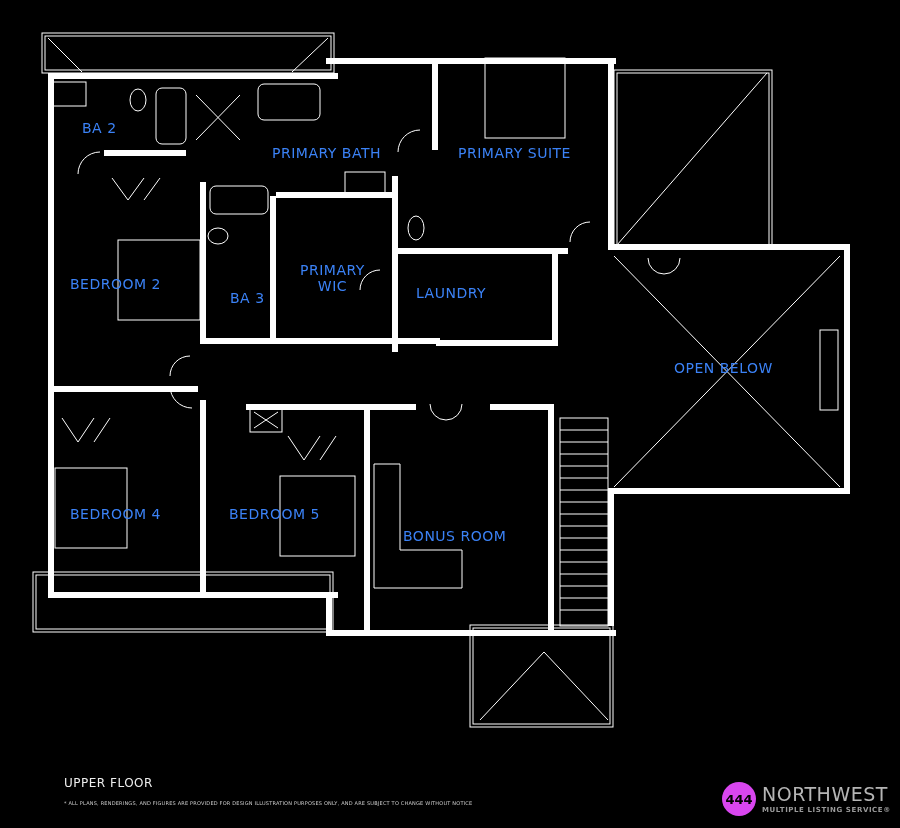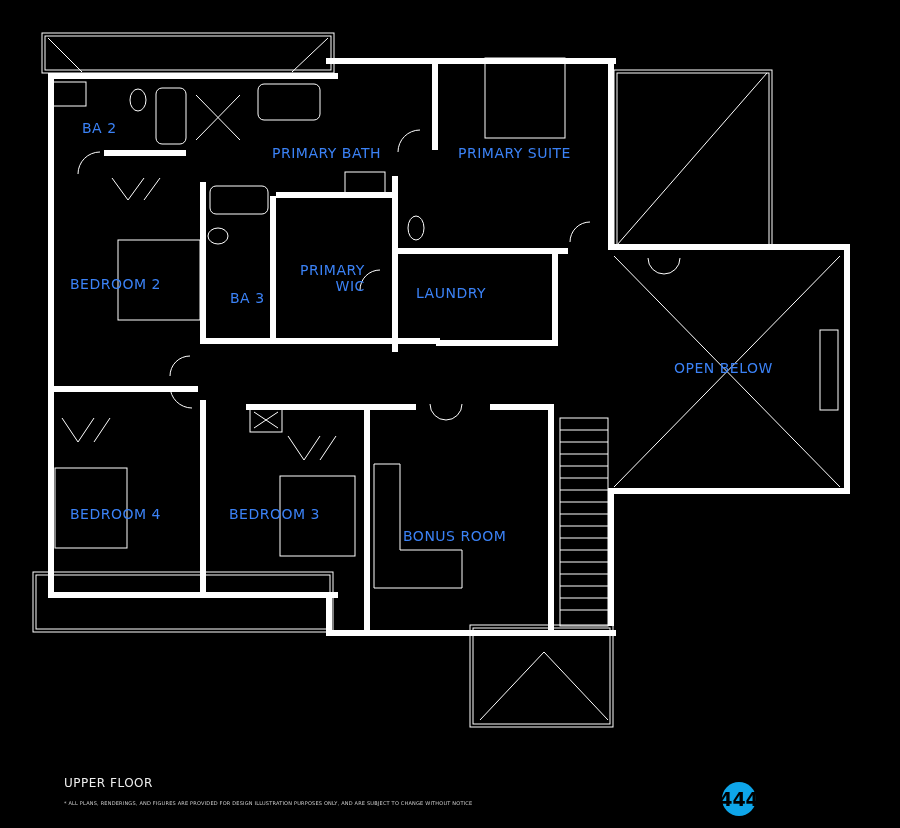--- a/index.html
+++ b/index.html
@@ -2,21 +2,21 @@
 <html><head>
 <meta charset="utf-8">
 <style>
   html, body { margin:0; padding:0; background:#000; }
   body { width:900px; height:828px; position:relative; overflow:hidden; font-family:"DejaVu Sans", sans-serif; color:#fff; }
   #plan { position:absolute; left:0; top:0; width:900px; height:828px; }
   .room-label { position:absolute; color:#3b82f6; font-family:"DejaVu Sans", sans-serif; font-size:14px; letter-spacing:0.5px; white-space:nowrap; text-align:center; line-height:1.15; }
   .title { position:absolute; left:64px; top:776px; font-size:12px; letter-spacing:0.5px; color:#eee; }
   .disclaimer { position:absolute; left:64px; top:800px; font-size:5px; color:#ccc; letter-spacing:0.2px; white-space:nowrap; }
   .logo { position:absolute; left:722px; top:782px; display:flex; align-items:center; gap:6px; color:#aaa; }
-  .logo-circle { width:34px; height:34px; border-radius:50%; background:#0ea5e9; display:flex; align-items:center; justify-content:center; color:#000; font-weight:bold; font-size:19px; }
+  .logo-circle { width:34px; height:34px; border-radius:50%; background:#d946ef; display:flex; align-items:center; justify-content:center; color:#000; font-weight:bold; font-size:13px; }
   .logo-text { display:flex; flex-direction:column; }
   .logo-main { font-size:19px; letter-spacing:0.5px; color:#b5b5b5; line-height:1; }
   .logo-sub { font-size:7px; font-weight:bold; letter-spacing:0.6px; color:#9a9a9a; margin-top:2px; }
 </style>
 </head>
 <body>
 
 <svg id="plan" viewBox="0 0 900 828" xmlns="http://www.w3.org/2000/svg">
   <g fill="none" stroke="#fff" stroke-width="1">
 
@@ -126,28 +126,32 @@
     <rect x="276" y="192" width="120" height="6"></rect>
     <rect x="392" y="176" width="6" height="176"></rect>
   </g>
 </svg>
 
 <div class="room-label" style="left:82px;top:120px;">BA 2</div>
 <div class="room-label" style="left:272px;top:145px;">PRIMARY BATH</div>
 <div class="room-label" style="left:458px;top:145px;">PRIMARY SUITE</div>
 <div class="room-label" style="left:70px;top:276px;">BEDROOM 2</div>
 <div class="room-label" style="left:230px;top:290px;">BA 3</div>
-<div class="room-label" style="left:300px;top:262px;text-align:right;">
+<div class="room-label" style="left:300px;top:262px;">
   <div>PRIMARY</div>
   <div>WIC</div>
 </div>
 <div class="room-label" style="left:416px;top:285px;">LAUNDRY</div>
 <div class="room-label" style="left:674px;top:360px;">OPEN BELOW</div>
 <div class="room-label" style="left:70px;top:506px;">BEDROOM 4</div>
-<div class="room-label" style="left:229px;top:506px;">BEDROOM 3</div>
+<div class="room-label" style="left:229px;top:506px;">BEDROOM 5</div>
 <div class="room-label" style="left:403px;top:528px;">BONUS ROOM</div>
 
 <div class="title">UPPER FLOOR</div>
 <div class="disclaimer">* ALL PLANS, RENDERINGS, AND FIGURES ARE PROVIDED FOR DESIGN ILLUSTRATION PURPOSES ONLY, AND ARE SUBJECT TO CHANGE WITHOUT NOTICE</div>
 
 <div class="logo">
   <div class="logo-circle">444</div>
+  <div class="logo-text">
+    <span class="logo-main">NORTHWEST</span>
+    <span class="logo-sub">MULTIPLE LISTING SERVICE®</span>
+  </div>
 </div>
 
 </body></html>

